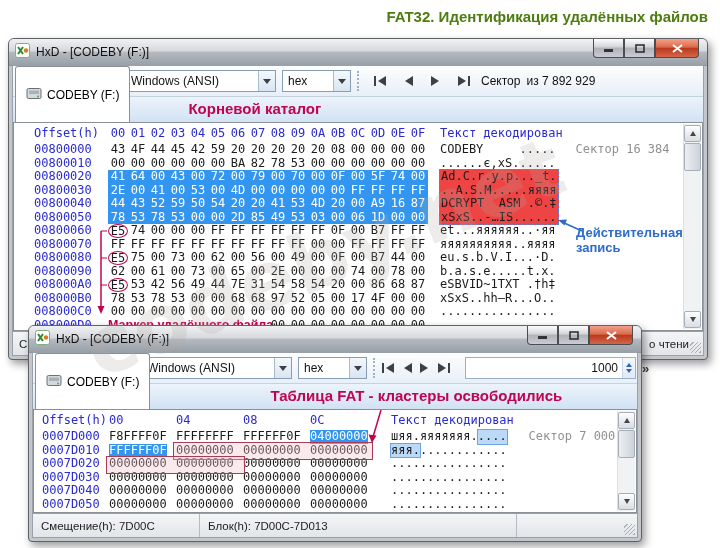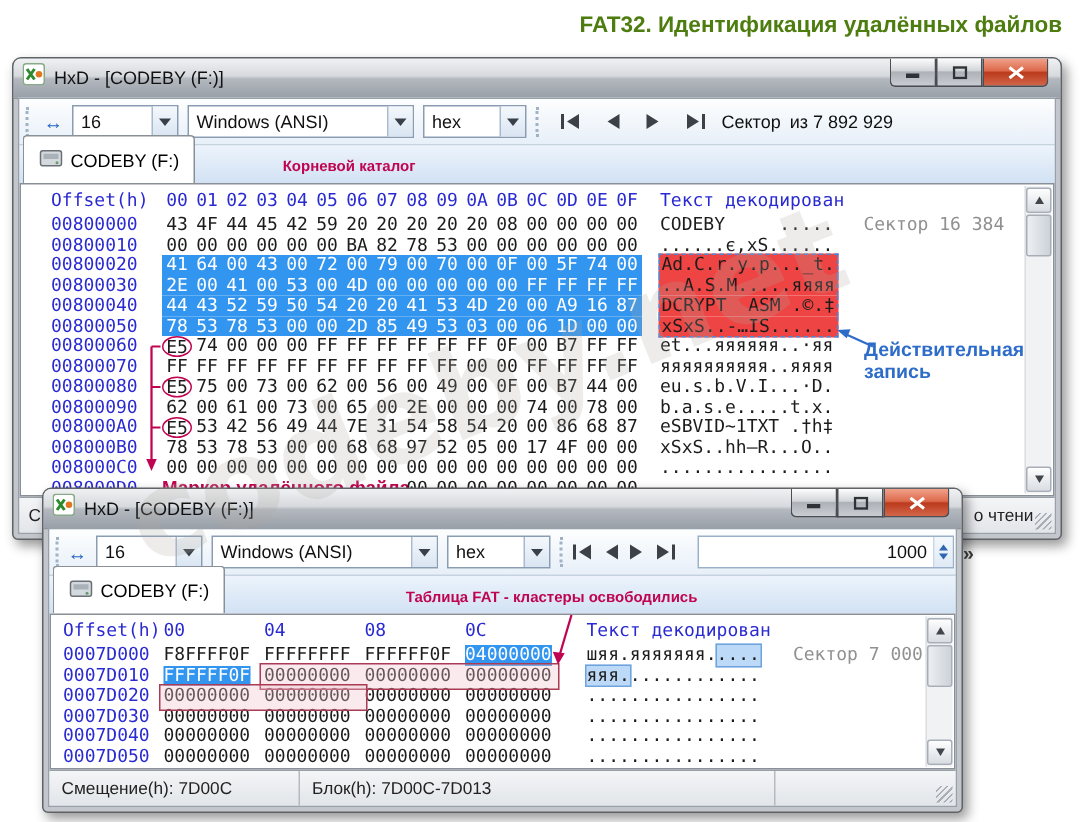--- a/index.html
+++ b/index.html
@@ -46,22 +46,22 @@
   .spin{display:flex;flex-direction:column;justify-content:center;gap:2px;height:100%;padding:0 3px;
        border-left:1px solid #c7d6e8;background:linear-gradient(#f4f8fc,#dfeaf6)}
   .spin i{display:block;width:0;height:0;border-left:3.5px solid transparent;border-right:3.5px solid transparent}
   .spin .up{border-bottom:4px solid #2e66b2}
   .spin .dn{border-top:4px solid #2e66b2}
   .overflow{margin-left:auto;margin-right:6px;font-weight:bold;color:#333;font-size:13px}
   
   .tabbar{height:25px;min-height:25px;display:flex;align-items:flex-end;padding:0 2px;position:relative;
        background:linear-gradient(180deg,#ecf3fb,#d2e2f4)}
   .tab{display:inline-flex;align-items:center;gap:5px;background:#fff;border:1px solid #8a9097;
-       border-bottom:none;border-radius:3px 3px 0 0;padding:4px 10px;font-size:12px;height:23px}
-  .caption{font-size:10px;font-weight:bold;color:#c00550;margin:0 0 5px 58px}
+       border-bottom:none;border-radius:3px 3px 0 0;padding:16px 10px;font-size:12px;height:23px}
+  .caption{font-size:15px;font-weight:bold;color:#c00550;margin:0 0 5px 58px}
   .win2 .caption{margin-left:120px}
   
   .content{flex:1;position:relative;background:#fff;border:1px solid #8a9097;margin:0;overflow:hidden;
        font-family:"DejaVu Sans Mono","Liberation Mono",monospace;font-size:12px;color:#1c1c1c}
   .hexpad{padding:2px 0 0 20px}
   .win2 .hexpad{padding-left:8px}
   .hexhead,.hexrow{display:flex;align-items:center;height:13.5px;line-height:13.5px;white-space:pre}
   .hexhead{height:18px}
   .hd{color:#2a2ad2}
   .off{width:66px;margin-right:8px;color:#2a2ad2}

